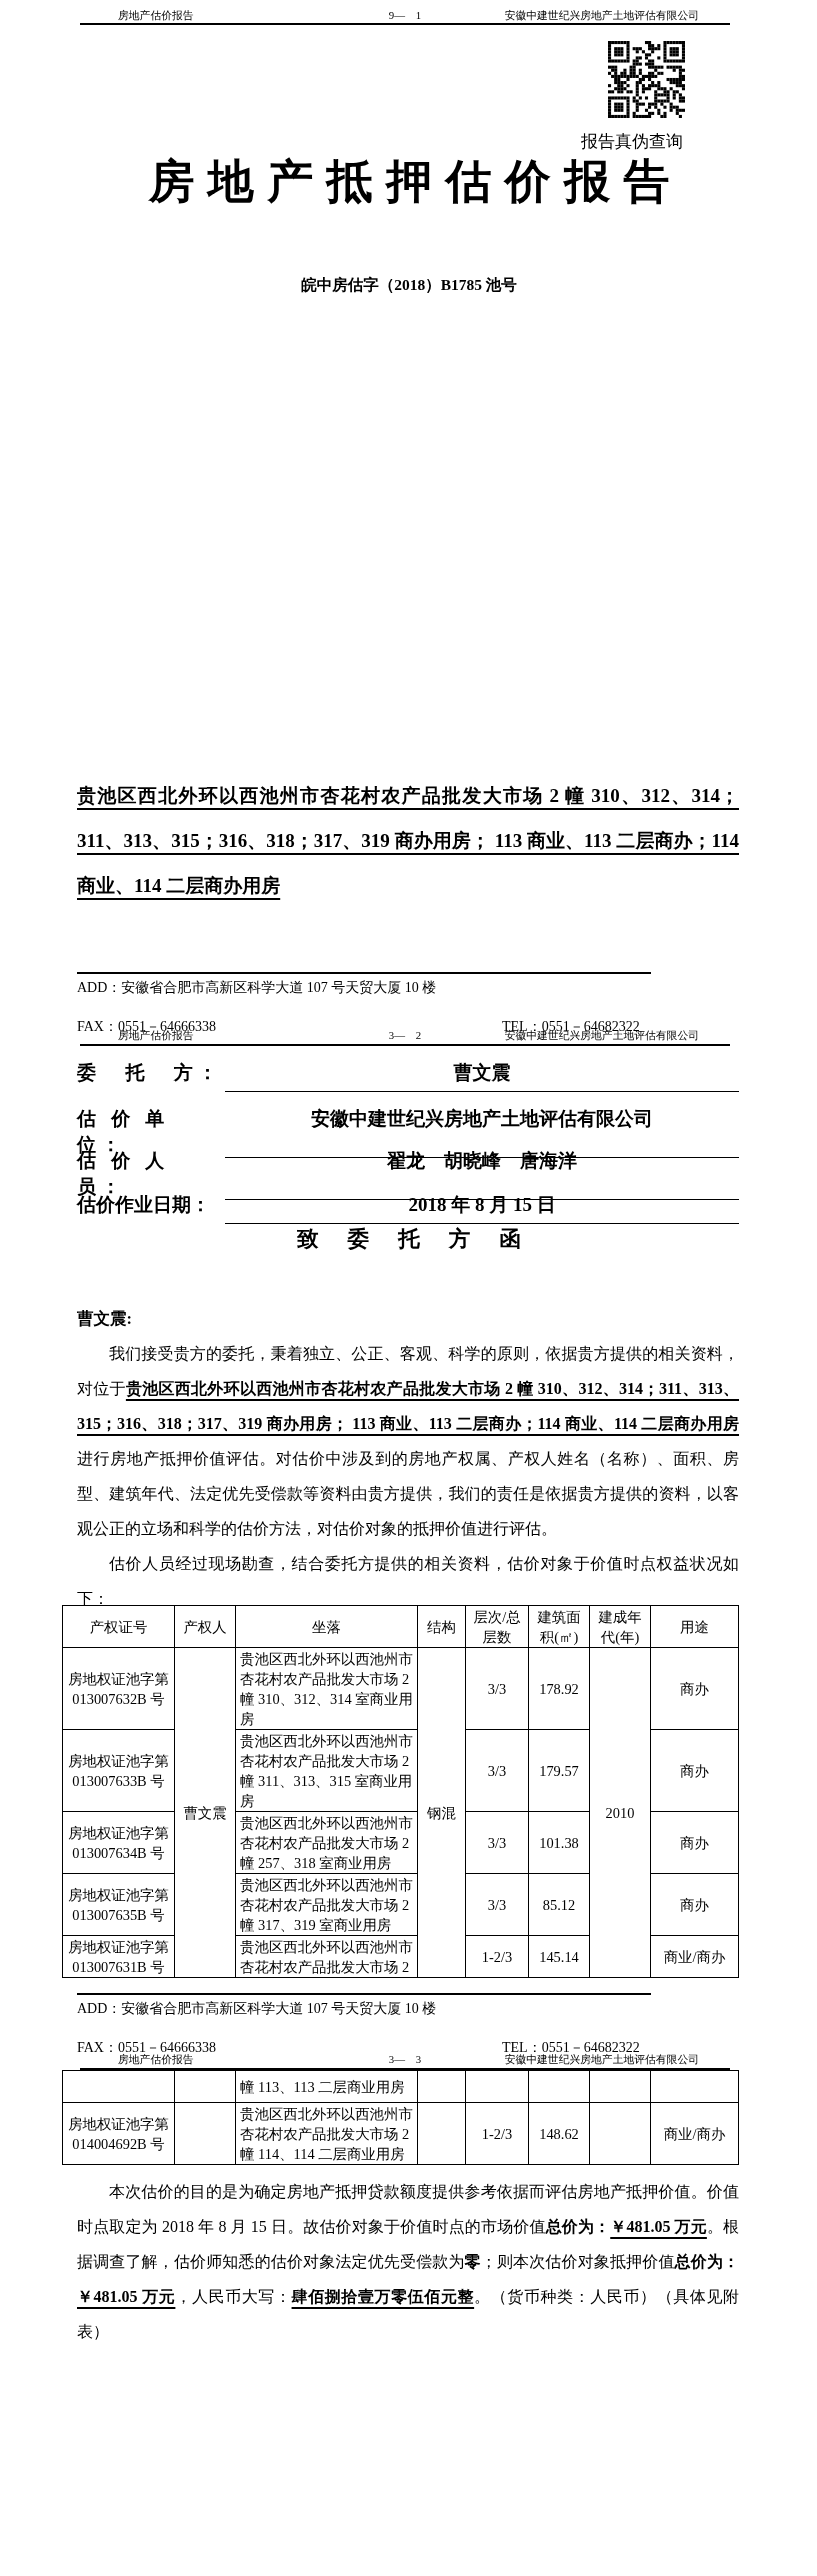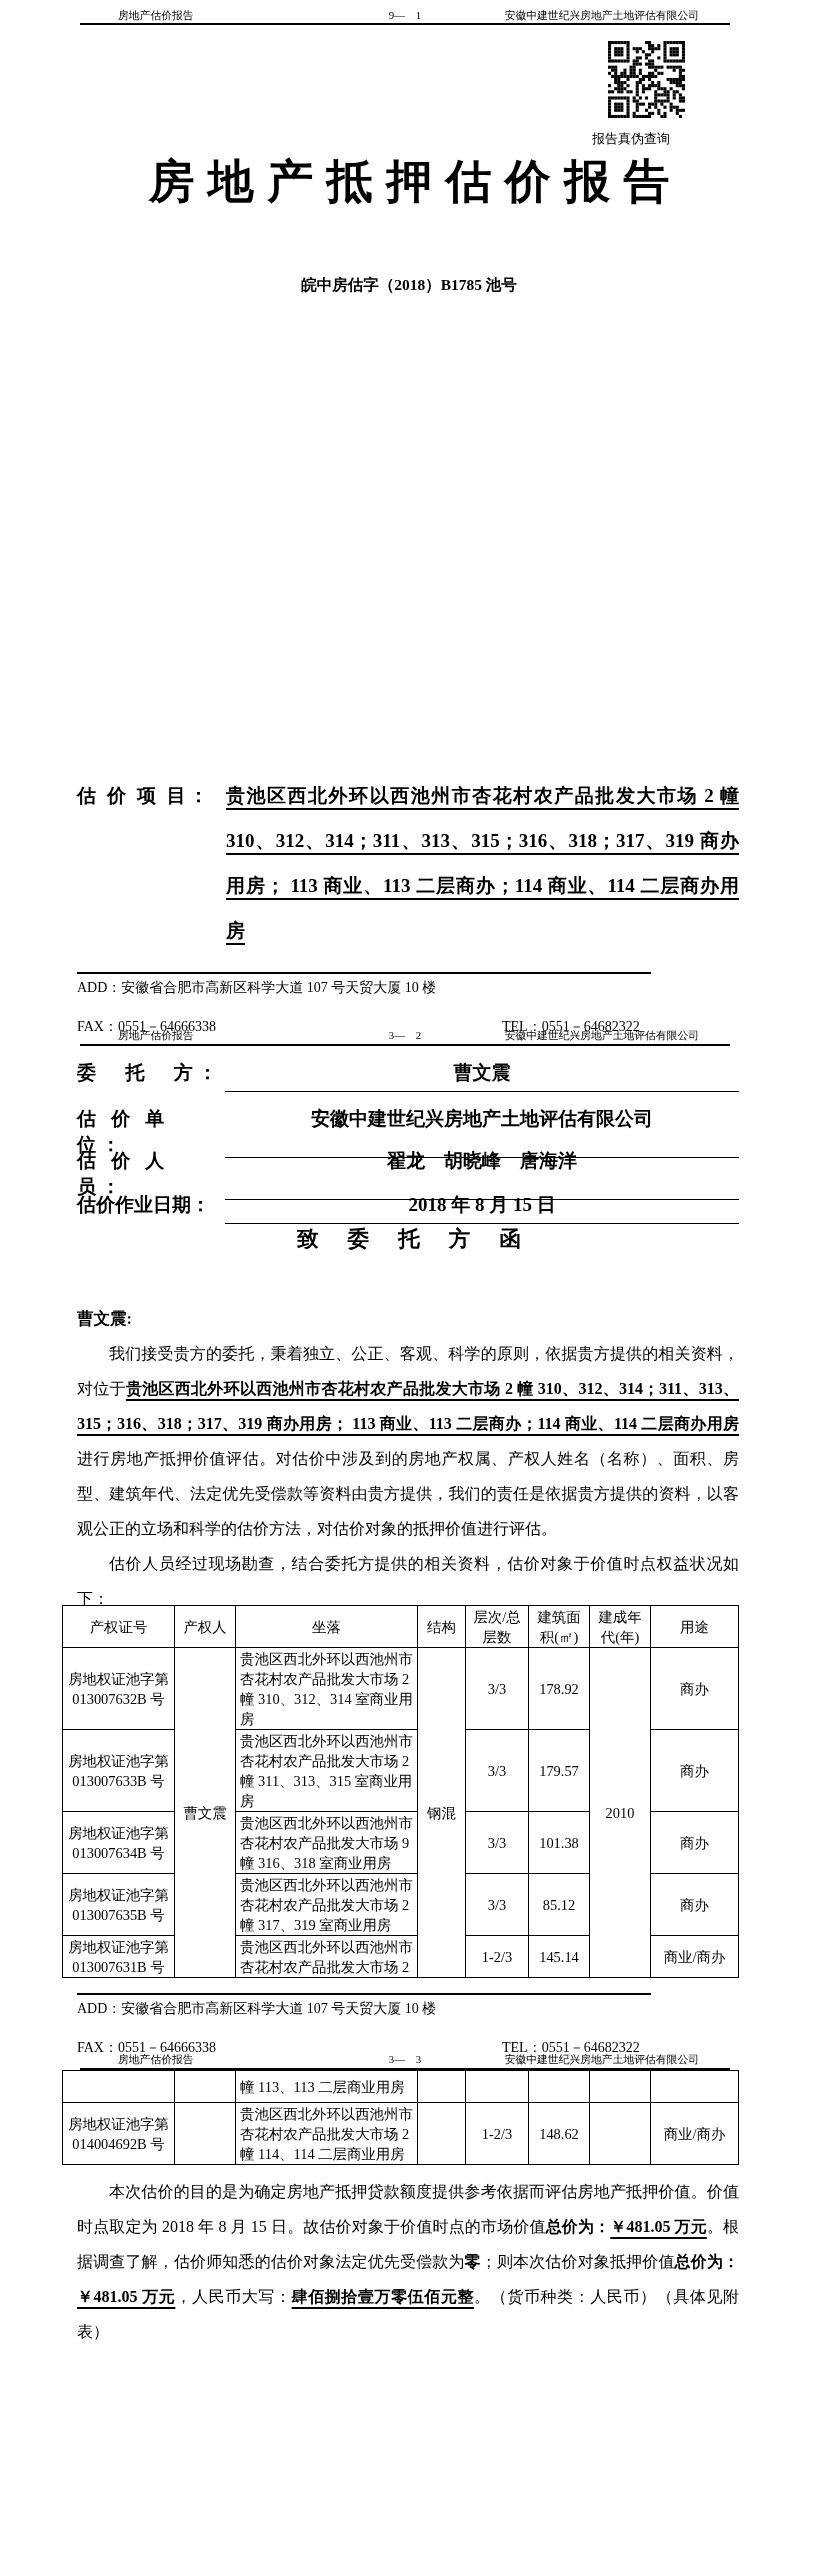--- a/index.html
+++ b/index.html
@@ -10,21 +10,21 @@
   
   .pgheader { position:absolute; left:80px; width:650px; height:15.5px;
     border-bottom:2.1px solid #000; font-size:10.8px; line-height:14.4px; }
   .pgheader .hl { position:absolute; left:38px; top:0; }
   .pgheader .hc { position:absolute; left:0; right:0; text-align:center; top:0; white-space:pre; }
   .pgheader .hr { position:absolute; right:31px; top:0; }
   .h1 { top:7.7px; } .h2 { top:1028px; } .h3 { top:2052px; }
 
   
   .qr { position:absolute; left:608px; top:41px; width:77px; height:77px; }
-  .qr-caption { position:absolute; left:592px; top:130px; width:144px; text-align:left; font-size:13px; }
+  .qr-caption { position:absolute; left:560px; top:130px; width:144px; text-align:center; font-size:17px; }
 
   .title { position:absolute; top:151px; left:0; width:100%; text-align:center;
     font-size:46px; font-weight:bold; letter-spacing:13.4px; text-indent:13.4px; white-space:nowrap; }
   .doc-no { position:absolute; top:275px; left:0; width:100%; text-align:center;
     font-size:15.5px; font-weight:bold; }
 
   
   .project { position:absolute; top:773px; left:77px; width:662px; display:flex;
     font-size:19px; font-weight:bold; line-height:45px; }
   .project .plabel { flex:0 0 149px; letter-spacing:3.1px; }
@@ -389,21 +389,20 @@
         <rect x="102" y="144" width="6" height="6"></rect>
         <rect x="108" y="144" width="6" height="6"></rect>
         <rect x="138" y="144" width="6" height="6"></rect>
       </svg></div>
   <div class="qr-caption">报告真伪查询</div>
 
   <div class="title">房地产抵押估价报告</div>
   <div class="doc-no">皖中房估字（2018）B1785 池号</div>
 
   <div class="project">
-    <div class="plabel">估 价 项 目：</div>
     <div class="pvalue">贵池区西北外环以西池州市杏花村农产品批发大市场 2 幢 310、312、314；311、313、315；316、318；317、319 商办用房； 113 商业、113 二层商办；114 商业、114 二层商办用房</div>
   </div>
 
   <div class="pgfooter f1">
     <div class="rule"></div>
     <div class="add">ADD：安徽省合肥市高新区科学大道 107 号天贸大厦 10 楼</div>
     <div class="faxtel">
       <span>FAX：0551－64666338</span>
       <span class="tel">TEL：0551－64682322</span>
     </div>
@@ -474,21 +473,21 @@
     </tr>
     <tr>
       <td>房地权证池字第 013007633B 号</td>
       <td class="loc">贵池区西北外环以西池州市杏花村农产品批发大市场 2 幢 311、313、315 室商业用房</td>
       <td>3/3</td>
       <td>179.57</td>
       <td>商办</td>
     </tr>
     <tr>
       <td>房地权证池字第 013007634B 号</td>
-      <td class="loc">贵池区西北外环以西池州市杏花村农产品批发大市场 9 幢 316、318 室商业用房</td>
+      <td class="loc">贵池区西北外环以西池州市杏花村农产品批发大市场 2 幢 257、318 室商业用房</td>
       <td>3/3</td>
       <td>101.38</td>
       <td>商办</td>
     </tr>
     <tr>
       <td>房地权证池字第 013007635B 号</td>
       <td class="loc">贵池区西北外环以西池州市杏花村农产品批发大市场 2 幢 317、319 室商业用房</td>
       <td>3/3</td>
       <td>85.12</td>
       <td>商办</td>

